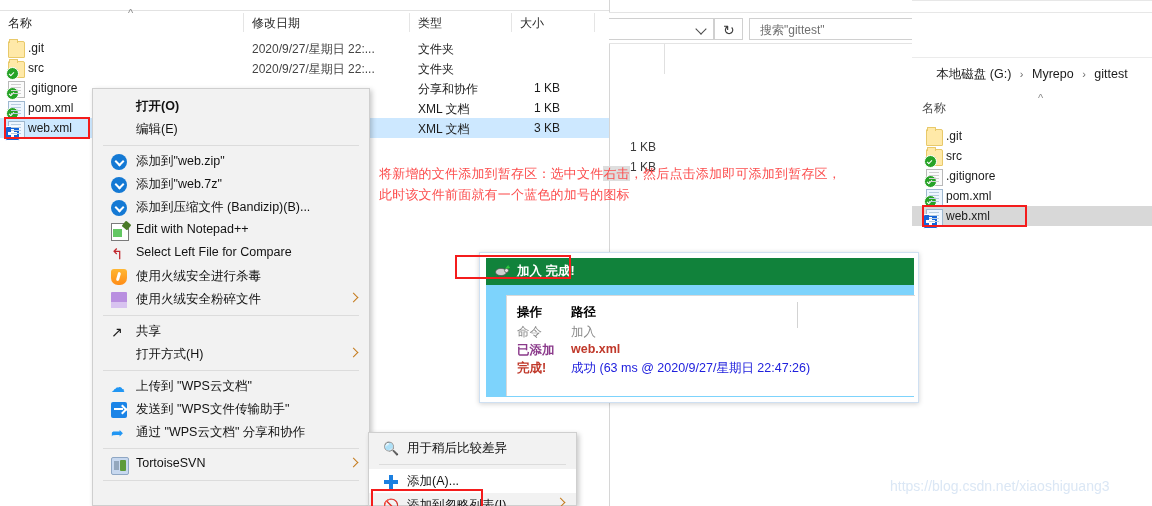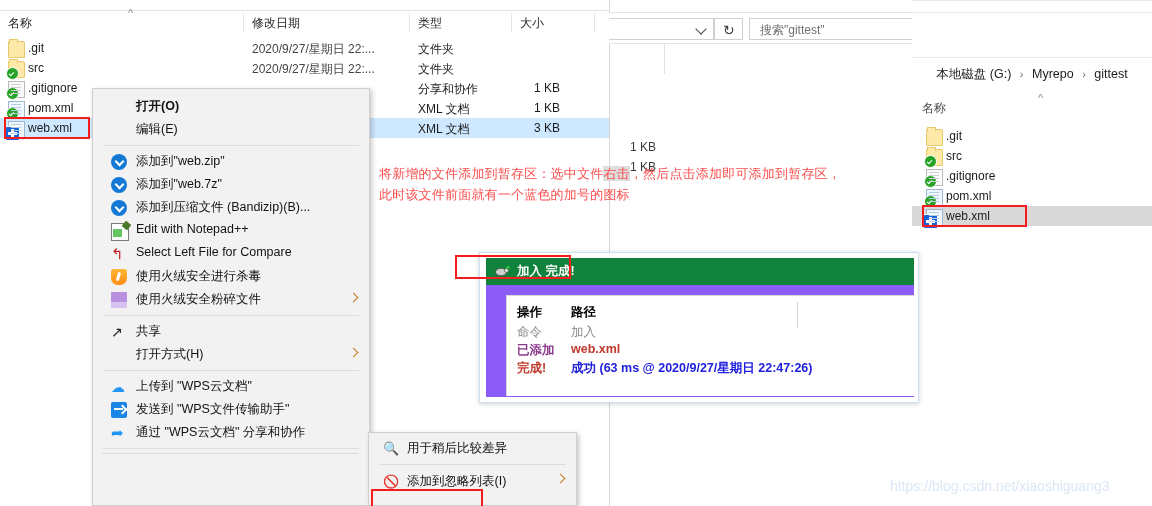--- a/index.html
+++ b/index.html
@@ -112,21 +112,21 @@
   .icn-plus{position:absolute;}
   .icn-plus:before{content:"";position:absolute;left:6px;top:1px;width:4px;height:14px;background:#1b7fe0;}
   .icn-plus:after{content:"";position:absolute;left:1px;top:6px;width:14px;height:4px;background:#1b7fe0;}
   .icn-ignore{color:#c1272d;font-size:13px;line-height:16px;}
 
   
   #gitdlg{left:443px;top:252px;width:440px;height:151px;background:#ffffff;border:1px solid #cfe0f2;box-shadow:0 1px 5px rgba(0,0,0,.18);box-sizing:border-box;margin-left:36px;}
   #gitdlg-head{position:absolute;left:6px;top:5px;width:428px;height:27px;background:#11823b;}
   #gitdlg-head .ttl{position:absolute;left:31px;top:5px;font-size:12.5px;color:#ffffff;font-weight:bold;white-space:nowrap;}
   #gitdlg-head .turtle{position:absolute;left:8px;top:6px;width:16px;height:14px;}
-  #gitdlg-body{position:absolute;left:6px;top:32px;width:428px;height:112px;background:#8b5cf6;}
+  #gitdlg-body{position:absolute;left:6px;top:32px;width:428px;height:112px;background:#7dd3fc;}
   #gitlist{position:absolute;left:20px;top:10px;width:408px;height:100px;background:#ffffff;border-left:1px solid #d9d9d9;border-top:1px solid #d9d9d9;}
   #gitlist .colsep{position:absolute;left:290px;top:6px;width:1px;height:26px;background:#d3d3d3;}
   .grow{position:absolute;left:0;width:408px;height:18px;font-size:12.5px;white-space:nowrap;}
   .gcol1{position:absolute;left:10px;top:0;}
   .gcol2{position:absolute;left:64px;top:0;}
   .ghdr{font-weight:bold;color:#000;}
 
   
   #annot{left:379px;top:163px;width:525px;font-size:13px;color:#fc4e4e;line-height:21px;letter-spacing:.2px;}
   #annot .hl{background:#dedede;}
@@ -322,31 +322,40 @@
   <div class="mi">
     <span class="mic icn-wpssend"></span>
     <span class="mlabel">发送到 "WPS文件传输助手"</span>
   </div>
   <div class="mi">
     <span class="mic icn-wpsshare">➦</span>
     <span class="mlabel">通过 "WPS云文档" 分享和协作</span>
   </div>
   <div class="msep"></div>
 
+  <div class="mi">
+    <span class="mic icn-tortoise"></span>
+    <span class="mlabel">TortoiseSVN</span>
+    <span class="arrow"></span>
+  </div>
   <div class="msep"></div>
 
 </div>
 
 <div class="abs" id="submenu">
   <div style="height:3px"></div>
   <div class="mi">
     <span class="mic icn-magnify">🔍</span>
     <span class="mlabel">用于稍后比较差异</span>
   </div>
   <div class="msep"></div>
+  <div class="mi" style="background:#ffffff;">
+    <span class="mic icn-plus"></span>
+    <span class="mlabel">添加(A)...</span>
+  </div>
   <div class="mi">
     <span class="mic icn-ignore">🚫</span>
     <span class="mlabel">添加到忽略列表(I)</span>
     <span class="arrow"></span>
   </div>
 </div>
 <div class="redbox" style="left:371px;top:489px;width:112px;height:25px;"></div>
 
 <div class="abs" id="gitdlg">
   <div id="gitdlg-head">
@@ -368,21 +377,21 @@
       <div class="grow" style="top:28px;color:#8a8a8a;">
         <span class="gcol1">命令</span>
         <span class="gcol2">加入</span>
       </div>
       <div class="grow" style="top:46px;">
         <span class="gcol1" style="color:#8b3a8b;font-weight:bold;">已添加</span>
         <span class="gcol2" style="color:#c0392b;font-weight:bold;">web.xml</span>
       </div>
       <div class="grow" style="top:64px;">
         <span class="gcol1" style="color:#c0392b;font-weight:bold;">完成!</span>
-        <span class="gcol2" style="color:#2020dd;font-weight:bold;">成功 (63 ms @ 2020/9/27/星期日 22:47:26)</span>
+        <span class="gcol2" style="color:#2020dd;font-weight:normal;">成功 (63 ms @ 2020/9/27/星期日 22:47:26)</span>
       </div>
     </div>
   </div>
 </div>
 <div class="redbox" style="left:455px;top:255px;width:116px;height:24px;"></div>
 
 <div class="abs" id="annot">
   <div><span>将新增的文件添加到暂存区：选中文件</span><span class="hl">右击</span><span>，然后点击添加即可添加到暂存区，</span></div>
   <div>此时该文件前面就有一个蓝色的加号的图标</div>
 </div>

